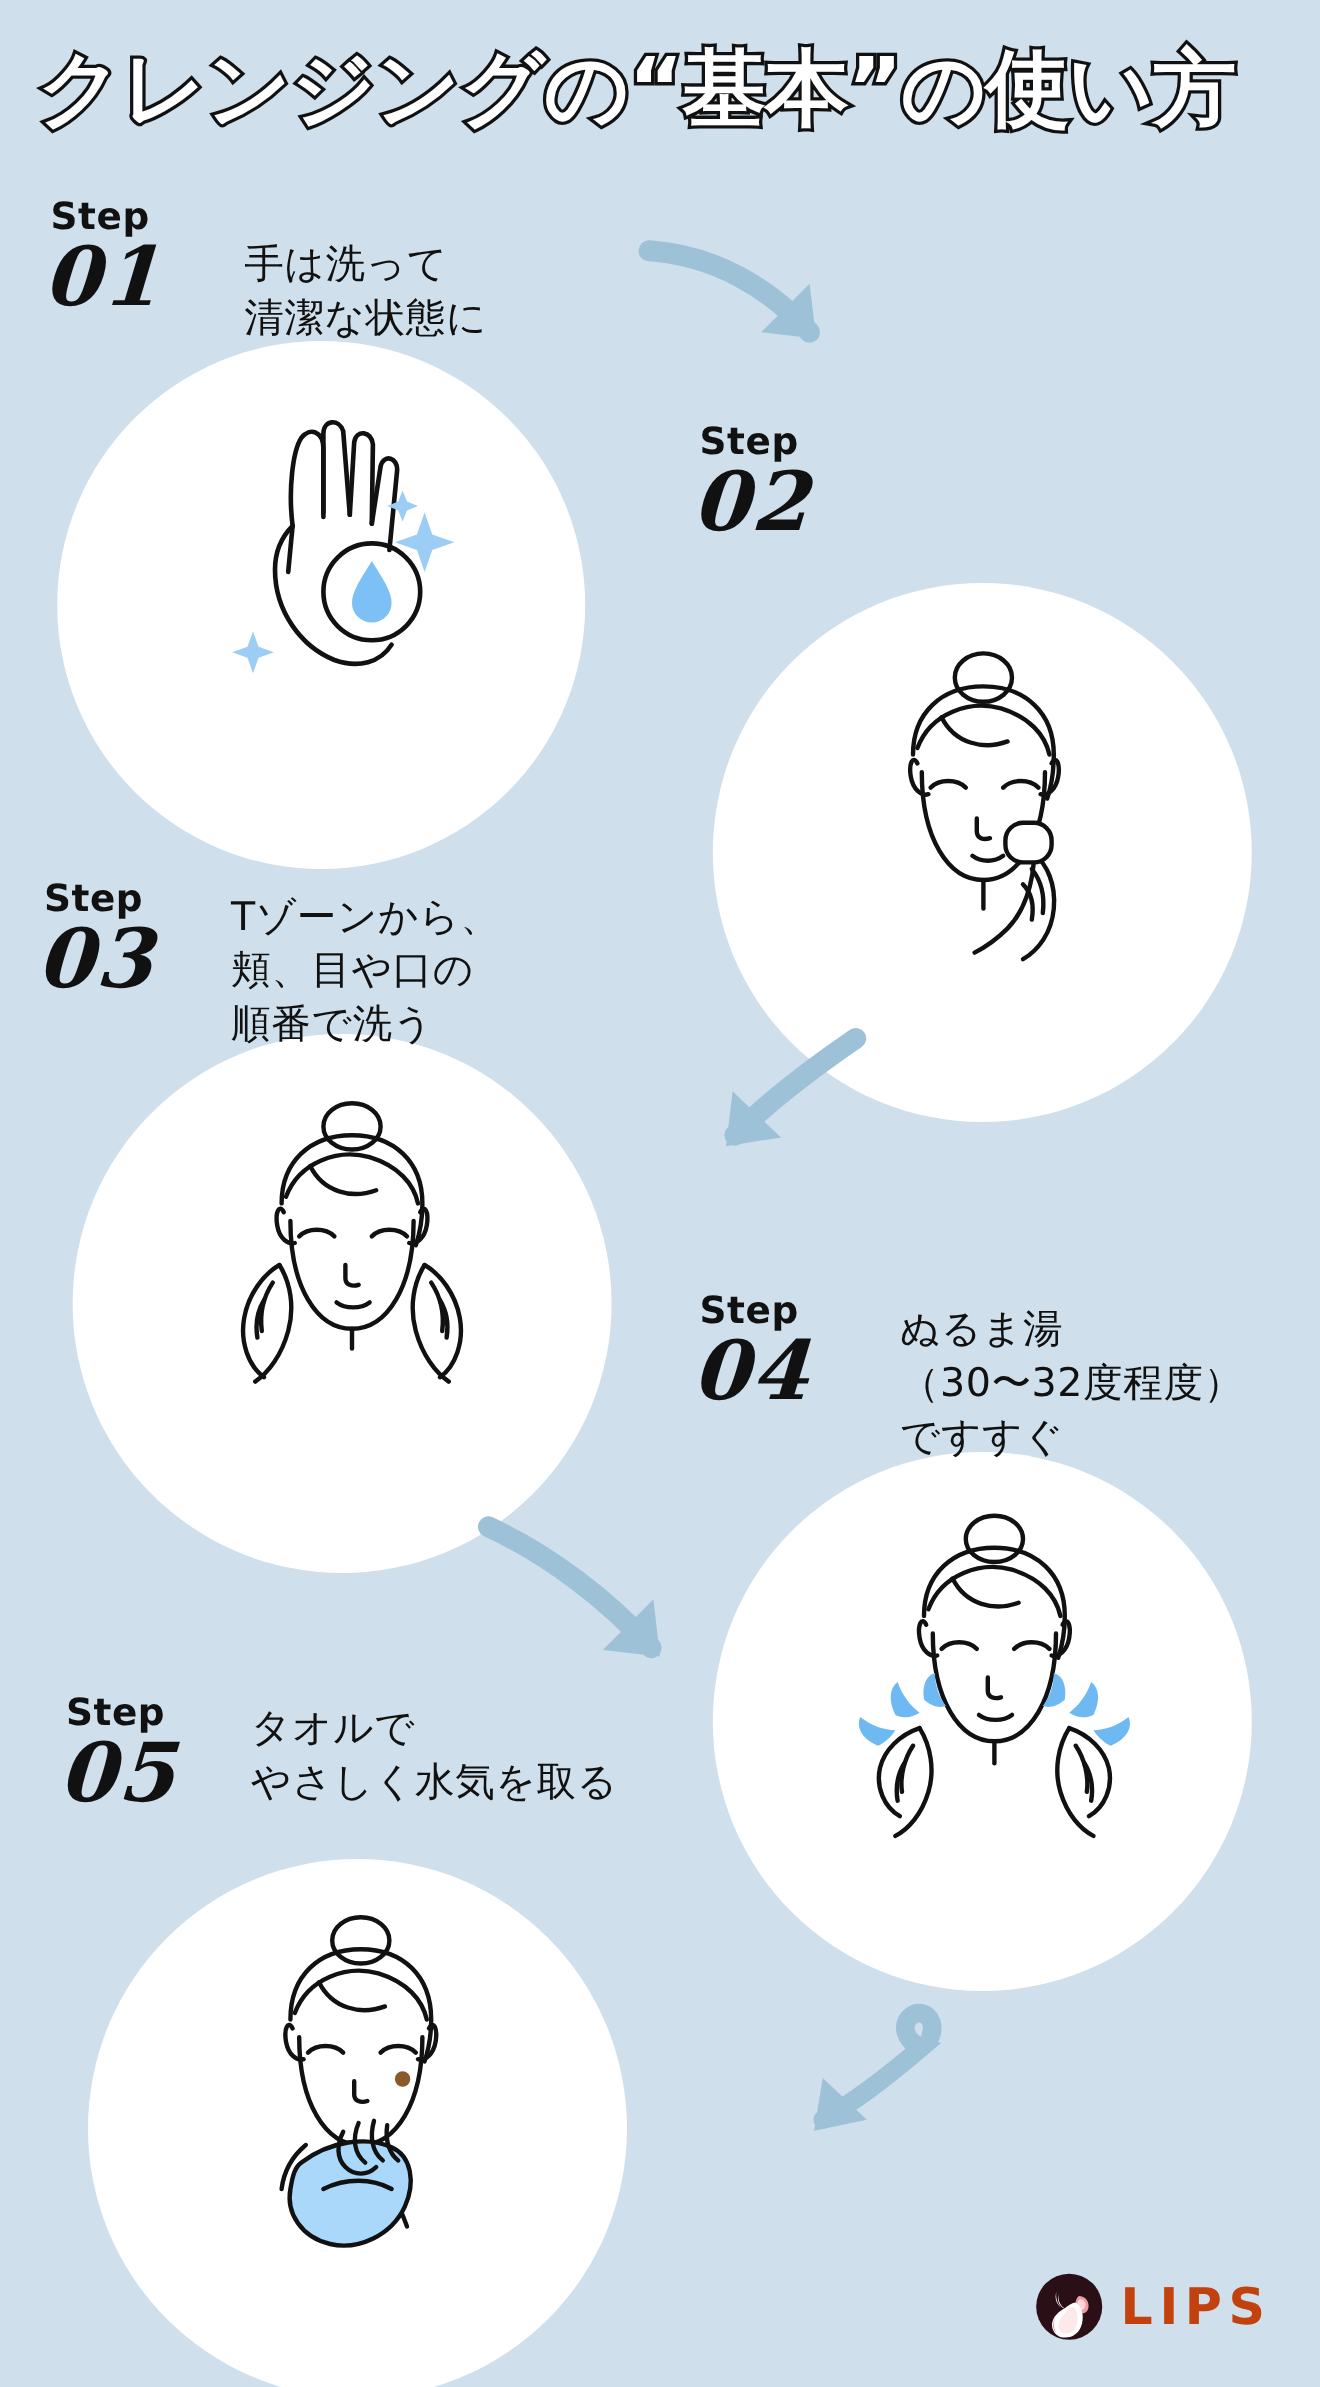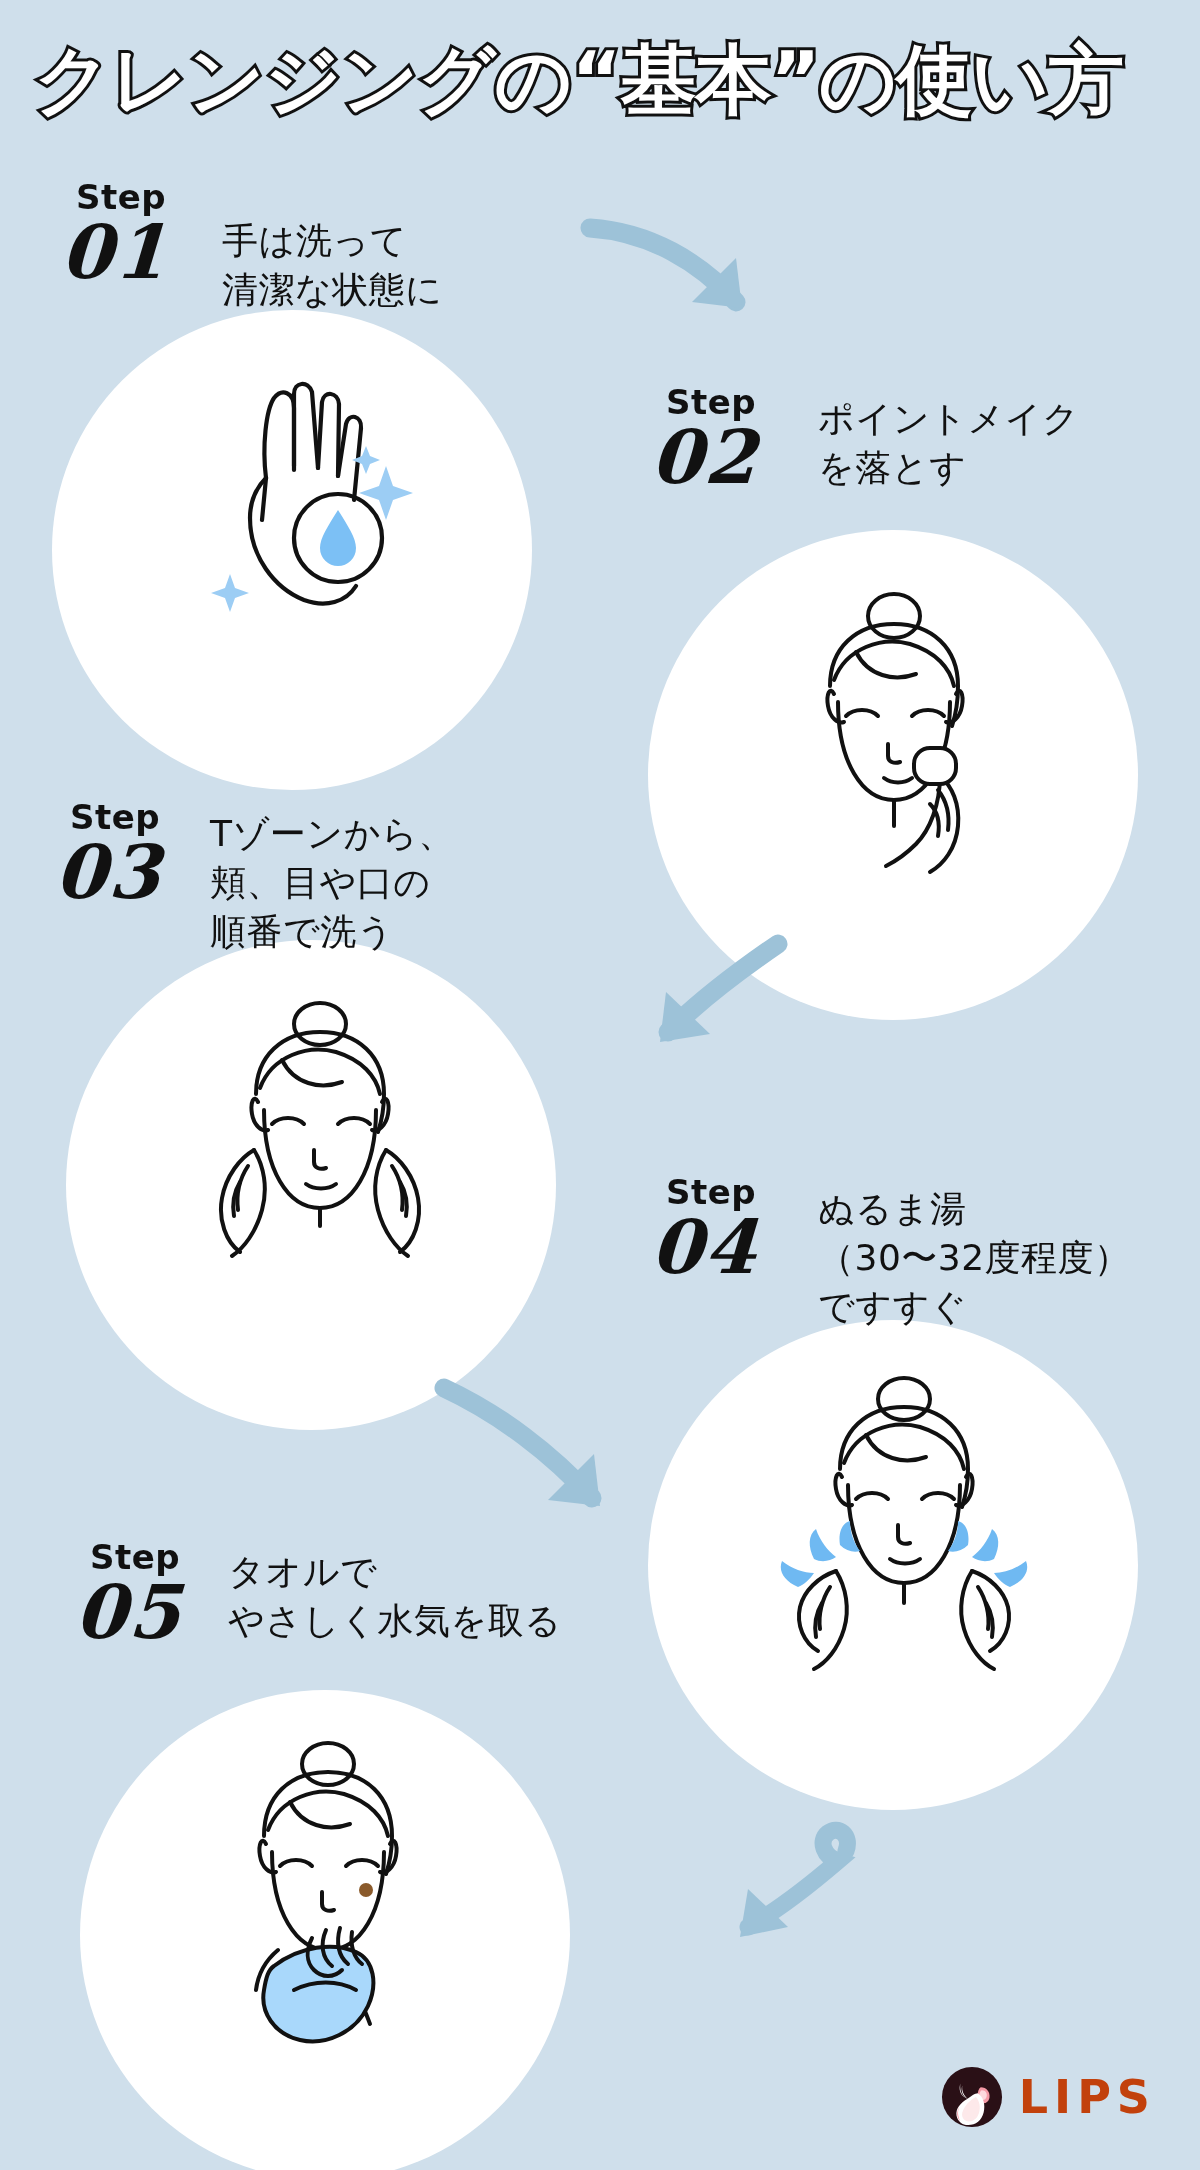--- a/index.html
+++ b/index.html
@@ -32,21 +32,20 @@
   
   .circle {
     position: absolute;
     border-radius: 50%;
     background: #ffffff;
   }
 
   
   .step-label {
     position: absolute;
-    text-align: center;
     color: #111;
     pointer-events: none;
   }
   .step-word {
     font-size: 34px;
     font-weight: 700;
     letter-spacing: 0.5px;
     line-height: 1;
     font-family: "DejaVu Sans", "Liberation Sans", sans-serif;
   }
@@ -152,22 +151,20 @@
       <path d="M140 214 C148 222 150 234 148 246"></path>
     </g>
     <rect x="124" y="158" width="42" height="36" rx="16" fill="#fff" stroke="#111" stroke-width="4"></rect>
   </svg>
 
   <div class="step-label" style="left:636px; top:385px; width:150px;">
     <div class="step-word">Step</div>
     <div class="step-num">02</div>
   </div>
 
-  <div class="step-text" style="left:818px; top:395px; width:360px;">ポイントメイク
-を落とす</div>
 
   <svg class="arrow" style="left:590px; top:930px;" width="200" height="160" viewBox="0 0 200 160">
     <path d="M188 14 C150 40 110 70 78 102" fill="none" stroke="#9dc2d8" stroke-width="19" stroke-linecap="round"></path>
     <path d="M120 104 L70 112 L76 62 Z" fill="#9dc2d8"></path>
   </svg>
 
   <div class="circle" style="left:66px; top:940px; width:490px; height:490px;"></div>
 
   <svg class="illus" style="left:196px; top:1000px;" width="250" height="290" viewBox="0 0 250 290">
     <g fill="none" stroke="#111" stroke-width="4" stroke-linecap="round" stroke-linejoin="round">

